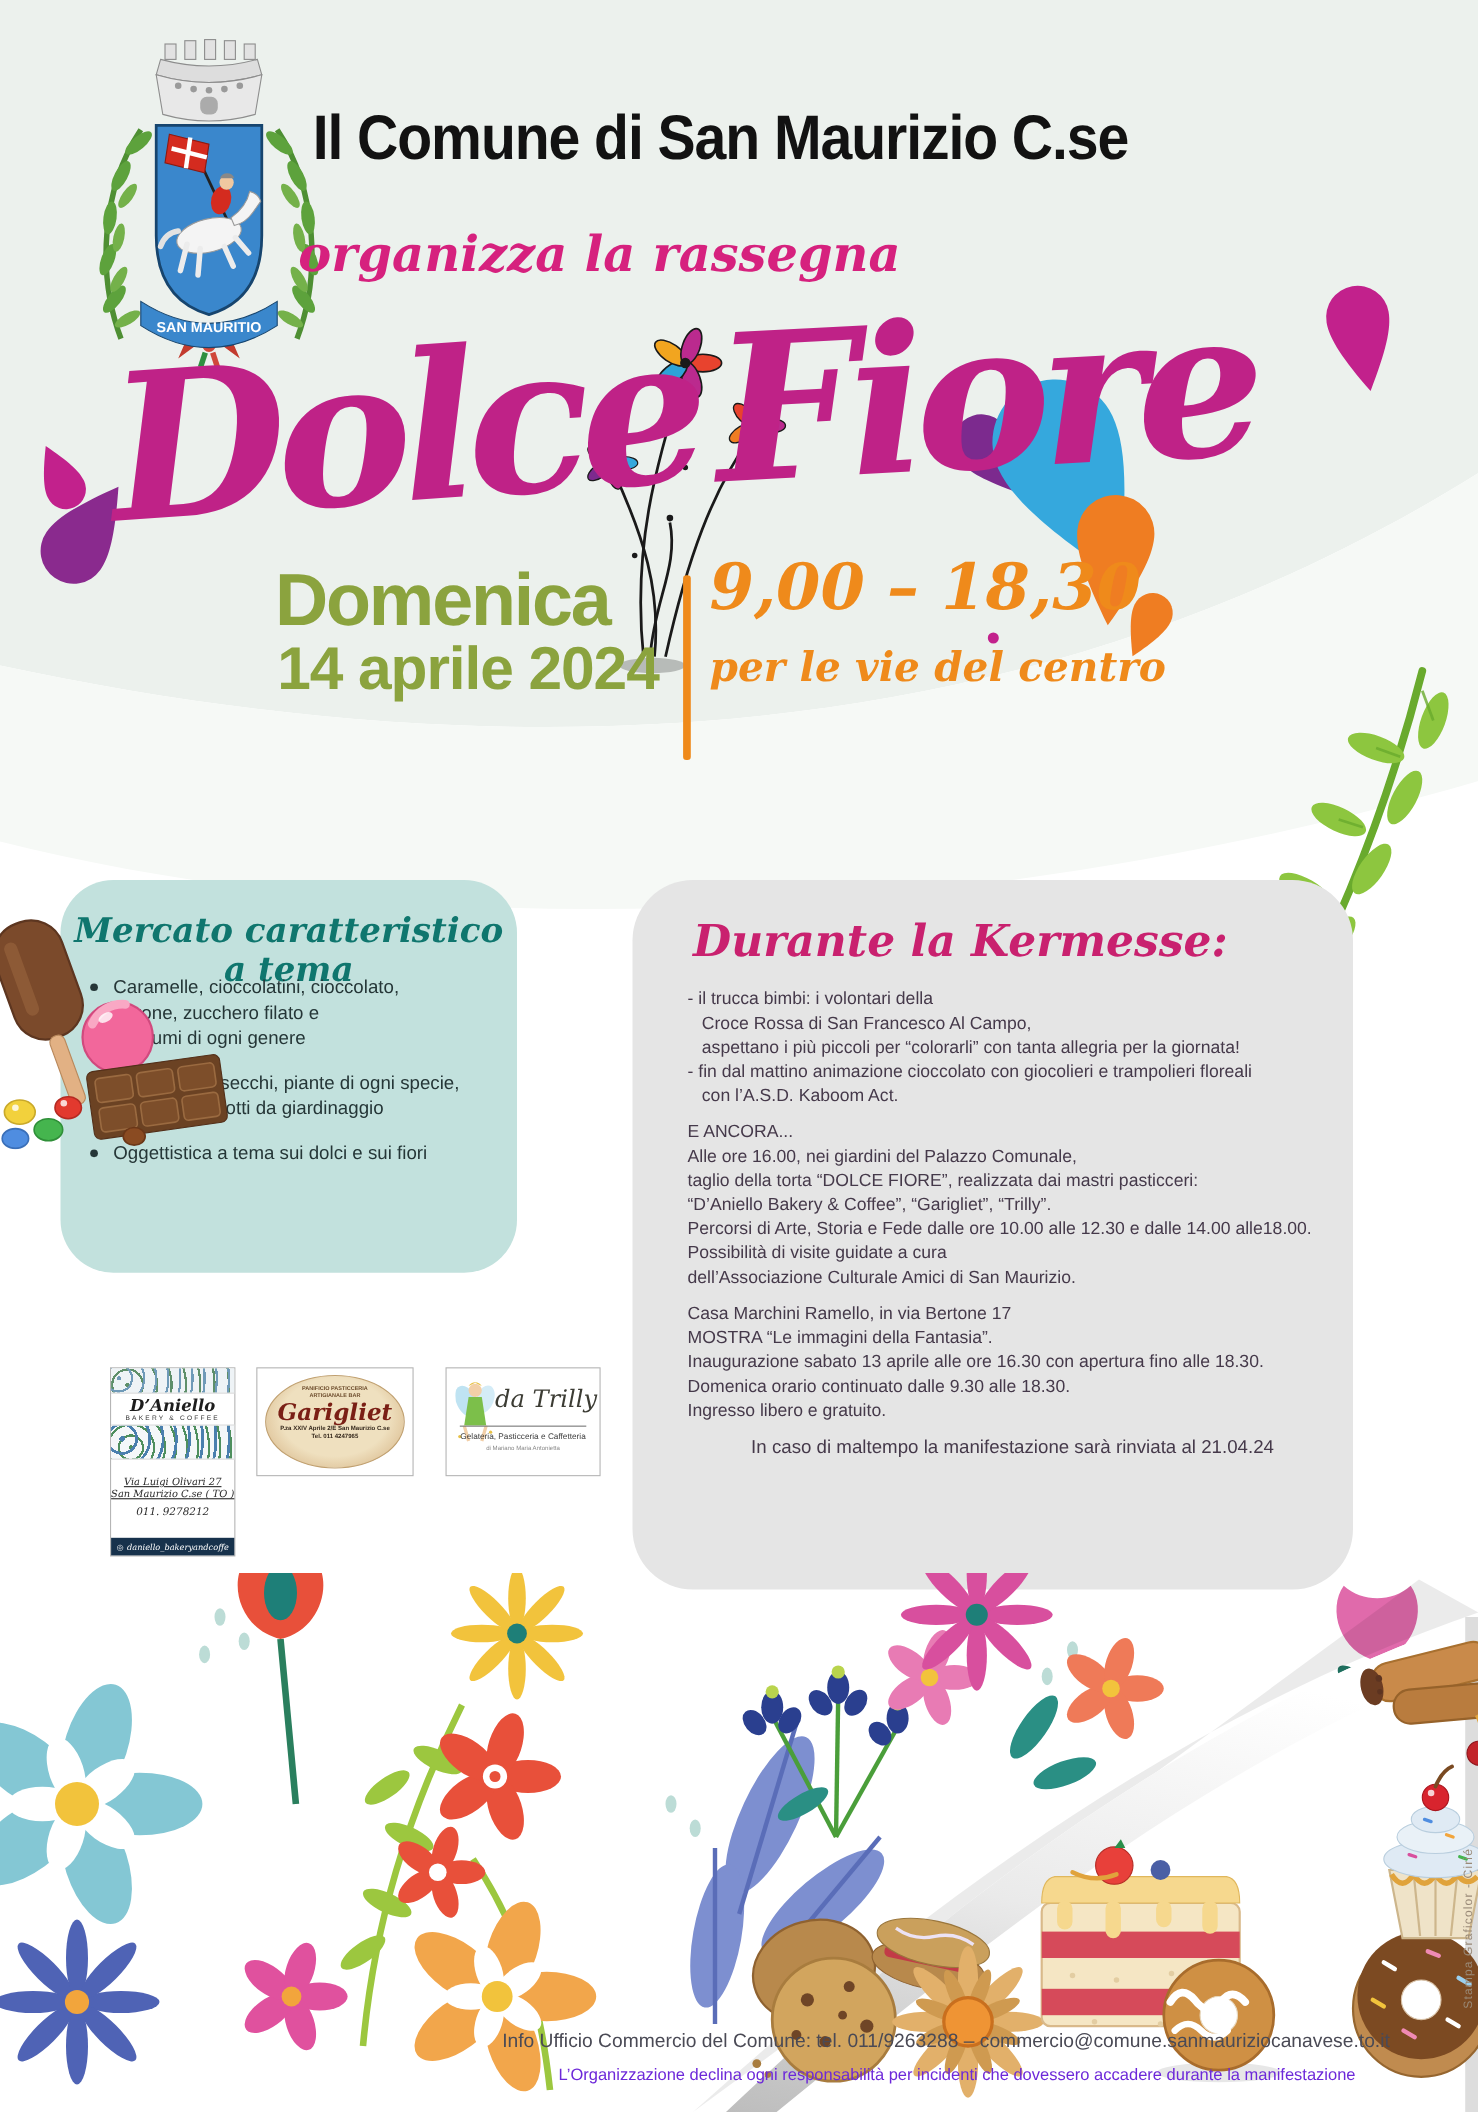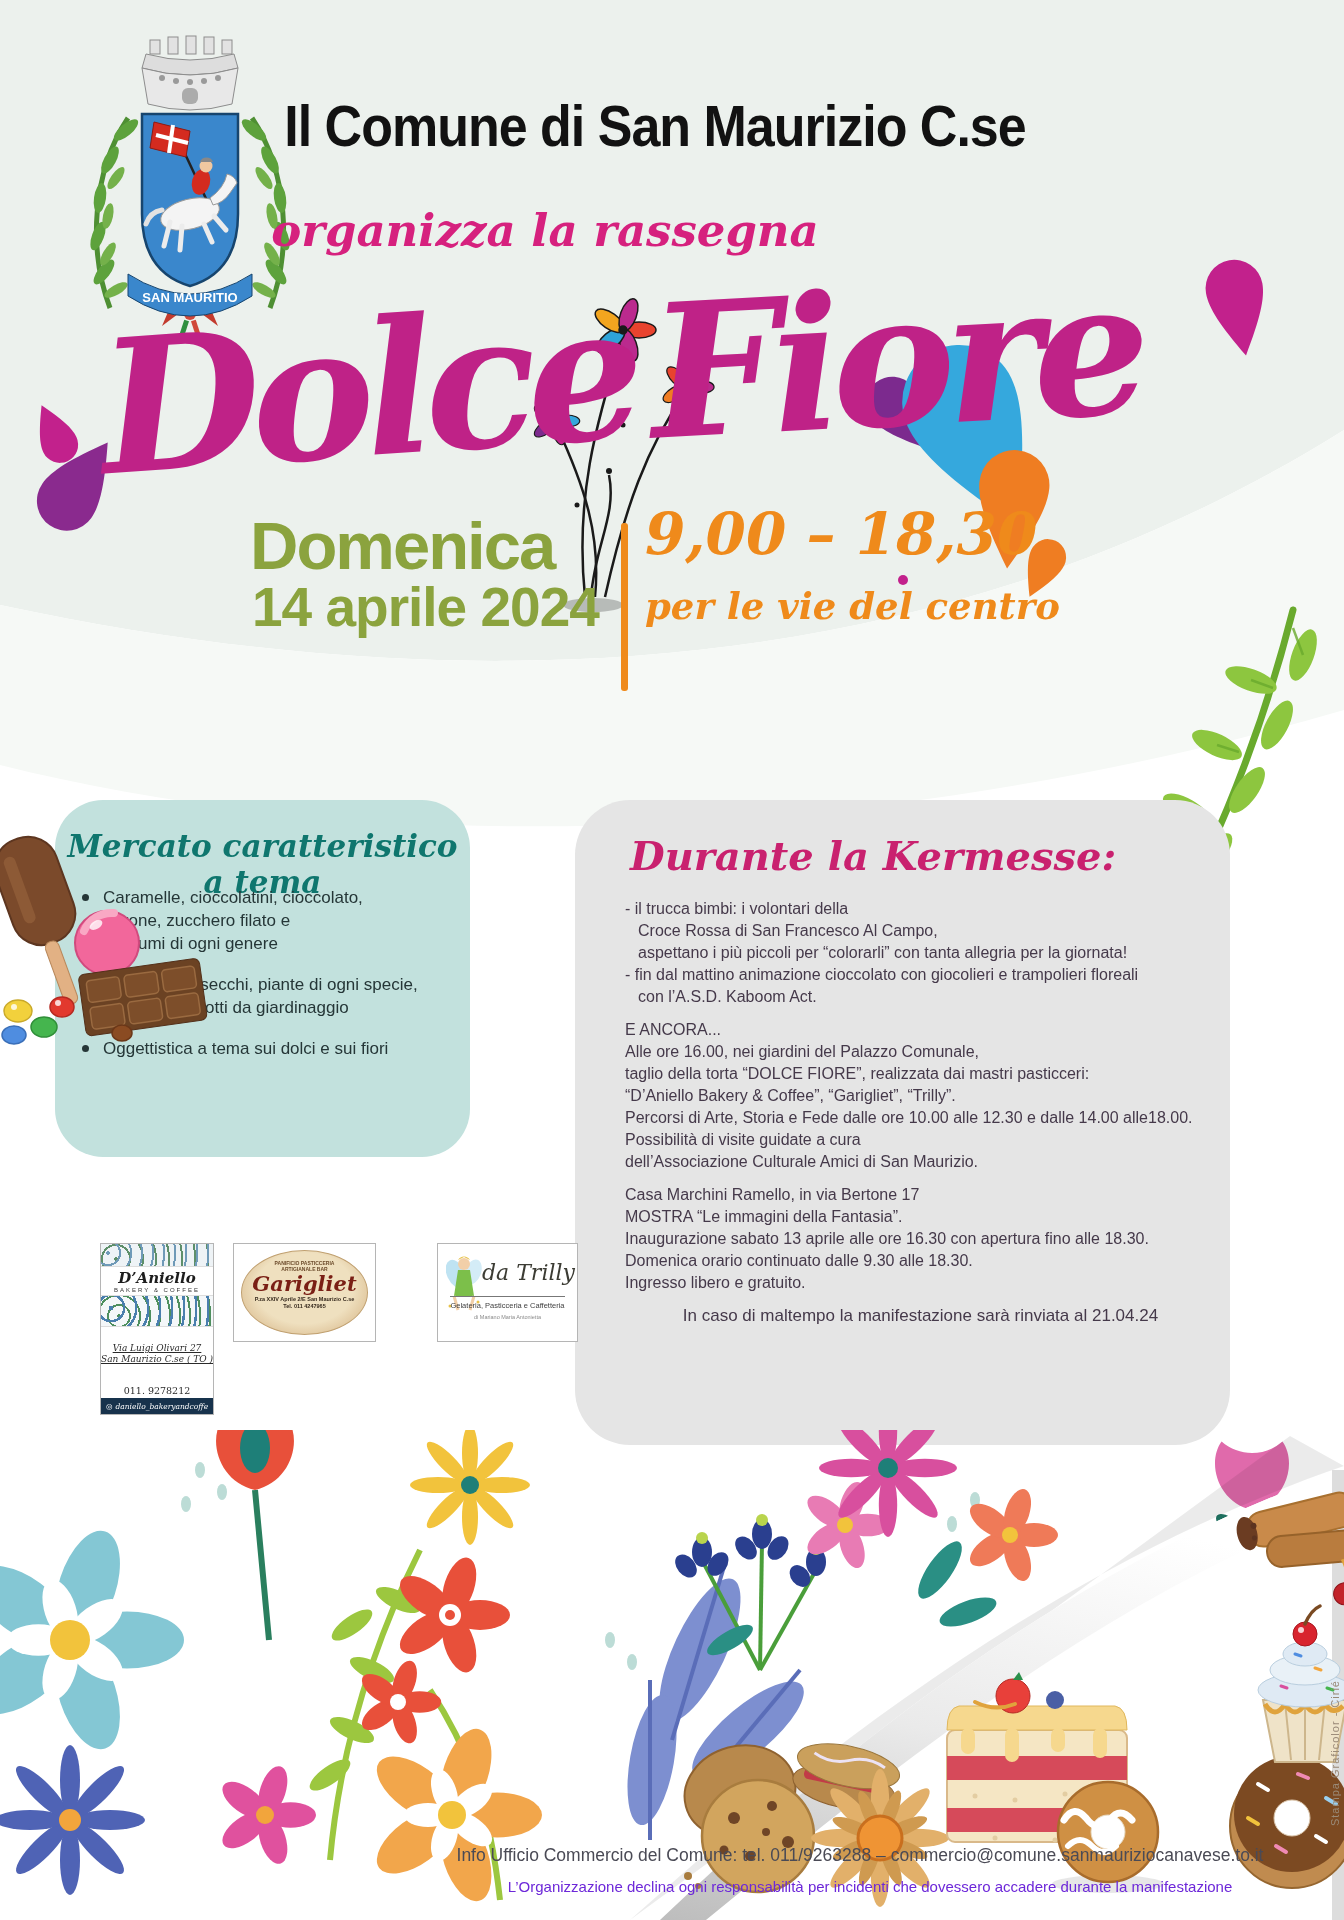--- a/index.html
+++ b/index.html
@@ -45,31 +45,31 @@
      repeating-radial-gradient(circle at 7px 9px,#6f9ab8 0 2px,transparent 2px 11px),
      repeating-radial-gradient(circle at 15px 15px,#5e8f6a 0 2px,transparent 2px 13px),
      #eef3f6;border-bottom:1px solid #ddd;}
   .dan-name{font-family:"DejaVu Serif",serif;font-style:italic;font-weight:bold;font-size:15px;color:#1d1d1d;margin-top:2px;}
   .dan-sub{font-size:6px;letter-spacing:2px;color:#333;}
   .tiles2{height:30px;margin-top:2px;background:
      repeating-radial-gradient(circle at 10px 12px,#4a7fae 0 2.5px,transparent 2.5px 12px),
      repeating-radial-gradient(circle at 18px 20px,#4e8f5e 0 2px,transparent 2px 10px),
      #f4f7f9;border-top:1px solid #ddd;border-bottom:1px solid #ddd;}
   .dan-addr{font-family:"DejaVu Serif",serif;font-style:italic;font-size:9px;line-height:11px;color:#2a2a2a;margin-top:16px;text-decoration:underline;}
-  .dan-phone{font-family:"DejaVu Serif",serif;font-size:9.5px;color:#2a2a2a;margin-top:20px;}
+  .dan-phone{font-family:"DejaVu Serif",serif;font-style:italic;font-size:9.5px;color:#2a2a2a;margin-top:4px;}
   .dan-ig{position:absolute;left:0;right:0;bottom:0;height:16px;background:#17324c;color:#fff;font-size:7.5px;
           display:flex;align-items:center;justify-content:center;gap:3px;font-family:"DejaVu Serif",serif;font-style:italic;}
   .garigliet{left:233px;top:1243px;width:143px;height:99px;}
   .gar-oval{position:absolute;left:7px;top:6px;right:7px;bottom:6px;border-radius:50%;
             background:radial-gradient(ellipse at 50% 45%,#efe0bf 0 55%,#cfa977 100%);border:1px solid #c0a070;
             text-align:center;overflow:hidden;}
   .gar-top{font-size:5px;line-height:6px;color:#6b4a2a;margin-top:9px;white-space:pre-line;font-weight:bold;}
   .gar-name{font-family:"DejaVu Serif",serif;font-style:italic;font-weight:bold;font-size:21px;color:#7a1f15;line-height:24px;}
   .gar-addr{font-size:5.5px;line-height:7px;color:#35281c;font-weight:bold;white-space:pre-line;}
-  .trilly{left:405px;top:1243px;width:141px;height:99px;margin-left:32px;}
+  .trilly{left:405px;top:1243px;width:141px;height:99px;}
   .tri-name{position:absolute;left:44px;top:16px;font-family:"DejaVu Serif",serif;font-style:italic;font-size:22px;color:#3c3c34;}
   .tri-rule{position:absolute;left:12px;right:12px;top:52px;border-top:1px solid #777;}
   .tri-sub{position:absolute;left:0;right:0;top:57px;text-align:center;font-size:7.5px;color:#3f3f3f;}
   .tri-sub2{position:absolute;left:0;right:0;top:70px;text-align:center;font-size:5.5px;color:#8a8a8a;}
 
   .footer-info{left:380px;top:1845px;width:960px;text-align:center;font-size:17.5px;color:#4a4a55;}
   .footer-disc{left:420px;top:1878px;width:900px;text-align:center;font-size:15px;color:#6d28d9;}
   .print-credit{right:3px;top:1680px;writing-mode:vertical-rl;transform:rotate(180deg);
                 font-size:11px;color:#9a8a78;letter-spacing:1px;}
 </style>

